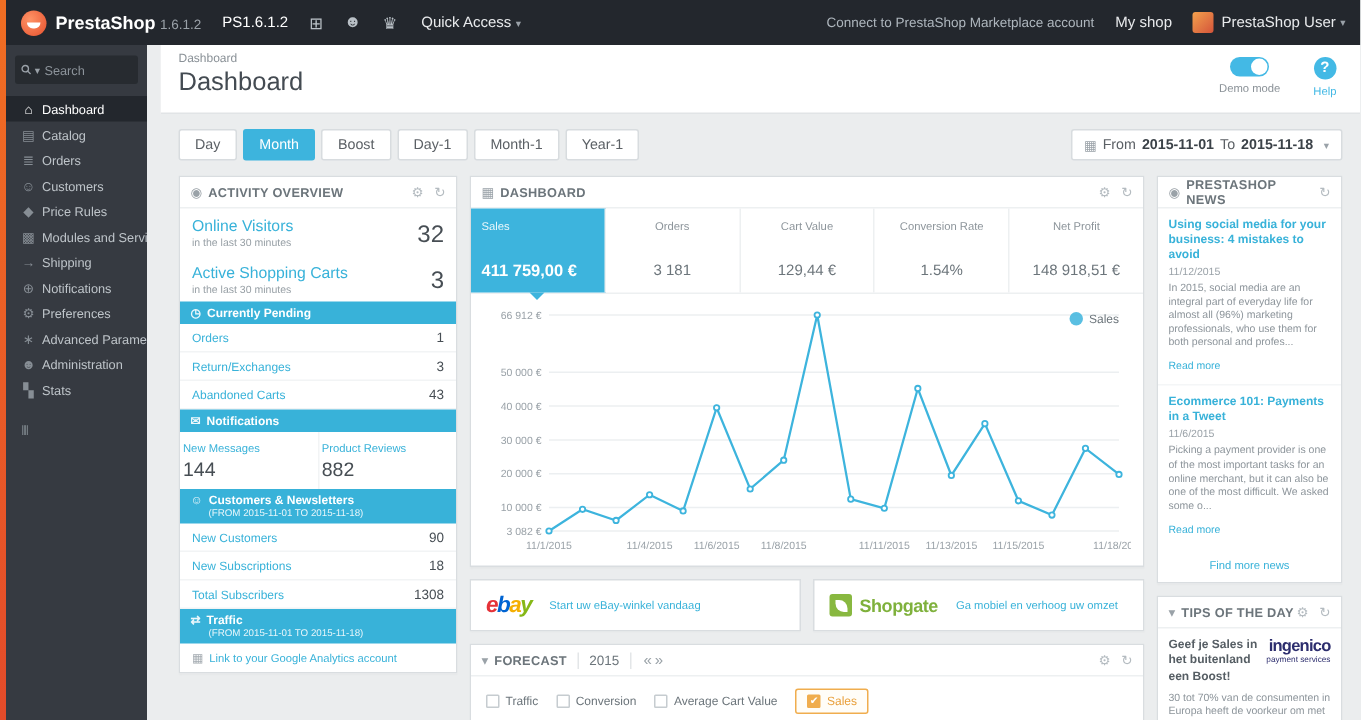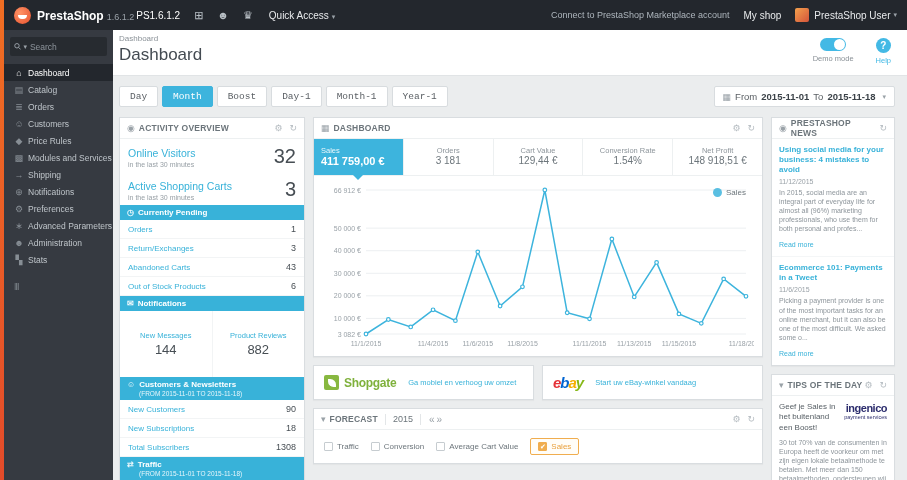--- a/index.html
+++ b/index.html
@@ -8,32 +8,32 @@
   body{width:907px;height:480px;font-family:"Liberation Sans",sans-serif;background:#ebedee;overflow:hidden}
   .app{position:relative;width:907px;height:480px;overflow:hidden;background:#ebedee}
   .edge-strip{position:absolute;left:0;top:0;width:4px;height:100%;background:linear-gradient(180deg,#f06e23,#e34b2a);z-index:20}
 
   
   .topbar{position:absolute;left:4px;right:0;top:0;height:30px;background:#23272d;display:flex;align-items:center;padding:0 10px;color:#cfd4d8;z-index:10}
   .logo{width:17px;height:17px;border-radius:50%;background:radial-gradient(circle at 35% 35%,#ff9366,#e6502d);margin-right:6px;position:relative;cursor:pointer}
   .logo::after{content:"";position:absolute;left:4px;top:8px;width:9px;height:4px;border-radius:0 0 8px 8px;background:#fff}
   .brand-name{font-size:12px;font-weight:bold;color:#fff}
   .brand-ver{font-size:9px;color:#9aa1a8;margin-left:3px}
-  .shopname{font-size:10px;color:#fff;margin-left:2px;cursor:pointer}
+  .shopname{font-size:10px;color:#fff;margin-left:14px;cursor:pointer}
   .tb-icon{font-size:11px;color:#b9c0c6;margin-left:14px;cursor:pointer}
   .quick-access{font-size:10px;color:#e8eaec;margin-left:16px;cursor:pointer}
   .caret{font-size:7px;margin-left:3px;color:#9aa1a8}
   .tb-right{margin-left:auto;display:flex;align-items:center;gap:14px}
   .marketplace{font-size:9px;color:#aeb6bd;cursor:pointer}
   .myshop{font-size:10px;color:#e8eaec;cursor:pointer}
   .user{display:flex;align-items:center;font-size:10px;color:#e8eaec;cursor:pointer}
   .avatar{width:14px;height:14px;border-radius:2px;background:linear-gradient(135deg,#f3a14d,#d4543a);margin-right:5px}
 
   
-  .sidebar{position:absolute;left:4px;top:30px;bottom:0;width:109px;background:#363a41;z-index:5}
+  .sidebar{position:absolute;left:4px;top:30px;bottom:0;width:94px;background:#363a41;z-index:5}
   .search{margin:7px 6px 8px;background:#272b30;border-radius:2px;height:19px;display:flex;align-items:center;padding:0 4px}
   .search .caret{margin:0 3px 0 2px}
   .search input{width:100%;background:transparent;border:0;outline:none;color:#cfd4d8;font-size:8.5px;font-family:inherit}
   .search input::placeholder{color:#8d949b}
   .nav-item{display:flex;align-items:center;height:17px;padding-left:9px;font-size:8.5px;color:#bfc5ca;cursor:pointer;white-space:nowrap;overflow:hidden}
   .nav-item .ni-icon{width:12px;flex:none;font-size:9px;color:#878e95;margin-right:3px;text-align:center}
   .nav-item.active{background:#23272d;color:#fff}
   .nav-item.active .ni-icon{color:#fff}
   .collapse{margin:14px 0 0 10px;color:#7a8288;font-size:9px;letter-spacing:-2px;cursor:pointer}
 
@@ -44,21 +44,21 @@
   .page-title{font-size:17px;font-weight:normal;color:#444b52;margin-top:2px}
   .head-controls{position:absolute;right:16px;top:8px;display:flex;gap:22px}
   .ctrl{display:flex;flex-direction:column;align-items:center;gap:3px}
   .toggle{width:26px;height:13px;border-radius:7px;background:#43b9e5;position:relative;cursor:pointer}
   .knob{position:absolute;right:1px;top:1px;width:11px;height:11px;border-radius:50%;background:#fff}
   .ctrl-label{font-size:7.5px;color:#8a9197}
   .help-circle{width:15px;height:15px;border-radius:50%;background:#43b9e5;color:#fff;font-size:10px;font-weight:bold;display:flex;align-items:center;justify-content:center;cursor:pointer}
   .help-label{color:#43b9e5;cursor:pointer}
 
   .toolbar{display:flex;align-items:center;margin:10px 12px 0;gap:4px}
-  .range-btn{font-family:Liberation Mono, monospace;font-size:9.5px;color:#5b6065;background:#fff;border:1px solid #d8dcdf;border-radius:2px;padding:4px 10px;cursor:pointer}
+  .range-btn{font-family:Liberation Sans, sans-serif;font-size:9.5px;color:#5b6065;background:#fff;border:1px solid #d8dcdf;border-radius:2px;padding:4px 10px;cursor:pointer}
   .range-btn.active{background:#3db4dd;border-color:#3db4dd;color:#fff}
   .date-range{margin-left:auto;background:#fff;border:1px solid #d8dcdf;border-radius:2px;display:flex;align-items:center;gap:4px;padding:4px 8px;font-size:9.5px;color:#5b6065;cursor:pointer}
   .date-range b{color:#3b4248}
   .dr-cal{color:#9aa2a8;font-size:9px}
 
   .columns{display:flex;gap:8px;margin:10px 12px 0;align-items:flex-start}
   .col-left{width:186px;flex:none}
   .col-mid{flex:1;min-width:0}
   .col-right{width:124px;flex:none}
 
@@ -69,42 +69,42 @@
   .ph-actions{margin-left:auto;display:flex;gap:7px;color:#b4bbc0;font-size:9px}
   .ph-actions span{cursor:pointer}
   .ph-sep{width:1px;height:11px;background:#e3e6e8;margin:0 7px}
   .ph-year{font-size:9px;color:#6c757b}
   .ph-nav{font-size:10px;color:#9aa2a8;cursor:pointer;margin:0 1px}
 
   
   .live-row{display:flex;justify-content:space-between;align-items:flex-end;padding:6px 8px 4px;cursor:pointer}
   .live-label{font-size:10.5px;color:#38b2d9}
   .live-sub{font-size:7px;color:#98a0a6;margin-top:2px}
-  .live-value{font-size:20px;color:#474e54}
+  .live-value{font-size:16px;color:#474e54}
   .sub-h{background:#38b2d9;color:#fff;padding:3px 7px;font-size:8px;font-weight:bold}
   .sub-h .sh-line{display:flex;align-items:center;gap:4px}
   .sh-icon{font-size:8px;opacity:.9}
   .sub-sub{font-size:6.5px;font-weight:normal;opacity:.88;margin-top:1px;padding-left:12px}
   .data-row{display:flex;justify-content:space-between;align-items:center;padding:4px 8px;border-bottom:1px solid #f2f4f5;cursor:pointer}
   .dr-label{font-size:8px;color:#38b2d9}
   .dr-value{font-size:9px;color:#474e54}
   .notif-row{display:flex}
-  .notif-col{flex:1;text-align:center;padding:20px 2px;cursor:pointer}
+  .notif-col{flex:1;text-align:left;padding:6px 2px;cursor:pointer}
   .notif-col + .notif-col{border-left:1px solid #f2f4f5}
   .notif-label{font-size:7.5px;color:#38b2d9}
   .notif-value{font-size:13px;color:#474e54;margin-top:2px}
   .ga-link{display:flex;gap:4px;padding:5px 8px;font-size:7.5px;color:#38b2d9;cursor:pointer}
   .ga-link .sh-icon{color:#9aa2a8}
 
   
   .kpi-row{display:flex;border-bottom:1px solid #edf0f1}
   .kpi{flex:1;min-width:0;text-align:center;padding:7px 2px 8px;border-right:1px solid #edf0f1;cursor:pointer;position:relative}
   .kpi:last-child{border-right:0}
   .kpi-label{font-size:7.5px;color:#8d959b}
-  .kpi-value{font-size:10px;color:#6c757b;margin-top:0;white-space:nowrap;overflow:hidden}
+  .kpi-value{font-size:10px;color:#6c757b;margin-top:20px;white-space:nowrap;overflow:hidden}
   .kpi-selected{background:#3db4dd;text-align:left}
   .kpi-selected .kpi-label{color:#eaf7fb;padding-left:5px}
   .kpi-selected .kpi-value{color:#fff;font-weight:bold;font-size:11px;padding-left:5px}
   .kpi-selected::after{content:"";position:absolute;left:50%;bottom:-5px;margin-left:-5px;border:5px solid transparent;border-top-color:#3db4dd;border-bottom:0;z-index:2}
   .chart-wrap{position:relative;padding:6px 6px 2px}
   .legend{position:absolute;top:12px;right:16px;display:flex;align-items:center;gap:4px;font-size:8px;color:#6c757b;cursor:pointer}
   .legend-dot{width:9px;height:9px;border-radius:50%;background:#3db4dd;opacity:.85}
 
   
   .ads-row{display:flex;gap:8px}
@@ -126,21 +126,21 @@
   
   .news-item{padding:6px 7px 5px}
   .news-item + .news-item{border-top:1px solid #f4f6f7}
   .news-headline{display:block;font-size:8px;font-weight:bold;color:#38b2d9;line-height:1.25;cursor:pointer}
   .news-date{font-size:7px;color:#9aa2a8;margin:3px 0}
   .news-body{font-size:7px;color:#8d959b;line-height:1.3}
   .news-readmore{display:inline-block;font-size:7px;color:#38b2d9;margin-top:3px;cursor:pointer}
   .news-more{display:block;text-align:center;font-size:7.5px;color:#38b2d9;padding:7px 0;cursor:pointer}
   .tips-body{padding:6px 7px}
   .tips-top{display:flex;gap:6px}
-  .tips-headline{font-size:8px;font-weight:normal;color:#565e64;line-height:1.3;flex:1}
+  .tips-headline{font-size:8px;font-weight:bold;color:#565e64;line-height:1.3;flex:1}
   .ingenico{text-align:right;flex:none}
   .ing-name{font-size:11px;font-weight:bold;color:#2d2e6e;letter-spacing:-.5px}
   .ing-sub{font-size:5.5px;color:#2d2e6e}
   .tips-text{font-size:7px;color:#8d959b;line-height:1.3;margin-top:5px}
 </style>
 </head>
 <body>
 
 <div class="app">
   <div class="edge-strip"></div>
@@ -300,24 +300,20 @@
               <span class="dr-label">Orders</span>
               <span class="dr-value">1</span>
             </div>
           <div class="data-row">
               <span class="dr-label">Return/Exchanges</span>
               <span class="dr-value">3</span>
             </div>
           <div class="data-row">
               <span class="dr-label">Abandoned Carts</span>
               <span class="dr-value">43</span>
-            </div>
-          <div class="data-row">
-              <span class="dr-label">Out of Stock Products</span>
-              <span class="dr-value">6</span>
             </div>
 
           <div class="sub-h">
             <div class="sh-line">
                 <span class="sh-icon">✉</span>
                 <span>Notifications</span>
               </div>
           </div>
           <div class="notif-row">
             <div class="notif-col">
@@ -442,27 +438,27 @@
               </svg>
             <div class="legend">
               <span class="legend-dot"></span>
               <span>Sales</span>
             </div>
           </div>
         </section>
 
         <div class="ads-row">
           <section class="panel ad">
+            <span class="ebay-logo"><span class="eb-e" style="color: rgb(229, 50, 56);">e</span><span class="eb-b" style="color: rgb(0, 100, 210);">b</span><span class="eb-a" style="color: rgb(245, 175, 2);">a</span><span class="eb-y" style="color: rgb(134, 184, 23);">y</span></span>
+            <a class="ad-link">Start uw eBay-winkel vandaag</a>
+          </section>
+          <section class="panel ad">
             <span class="sg-leaf"></span>
             <span class="sg-name">Shopgate</span>
             <a class="ad-link">Ga mobiel en verhoog uw omzet</a>
-          </section>
-          <section class="panel ad">
-            <span class="ebay-logo"><span class="eb-e" style="color: rgb(229, 50, 56);">e</span><span class="eb-b" style="color: rgb(0, 100, 210);">b</span><span class="eb-a" style="color: rgb(245, 175, 2);">a</span><span class="eb-y" style="color: rgb(134, 184, 23);">y</span></span>
-            <a class="ad-link">Start uw eBay-winkel vandaag</a>
           </section>
         </div>
 
         <section class="panel">
           <div class="panel-h">
             <span class="ph-icon">▾</span>
             <span class="ph-title">FORECAST</span>
             <span class="ph-sep"></span>
             <span class="ph-year">2015</span>
             <span class="ph-sep"></span>
@@ -508,20 +504,21 @@
             <div class="news-date">11/12/2015</div>
             <div class="news-body">In 2015, social media are an integral part of everyday life for almost all (96%) marketing professionals, who use them for both personal and profes...</div>
             <a class="news-readmore">Read more</a>
           </div>
           <div class="news-item">
             <a class="news-headline">Ecommerce 101: Payments in a Tweet</a>
             <div class="news-date">11/6/2015</div>
             <div class="news-body">Picking a payment provider is one of the most important tasks for an online merchant, but it can also be one of the most difficult. We asked some o...</div>
             <a class="news-readmore">Read more</a>
           </div>
+          <a class="news-more">Find more news</a>
         </section>
 
         <section class="panel">
           <div class="panel-h">
             <span class="ph-icon">▾</span>
             <span class="ph-title">TIPS OF THE DAY</span>
             <span class="ph-actions">
                 <span>⚙</span>
                 <span>↻</span>
               </span>

